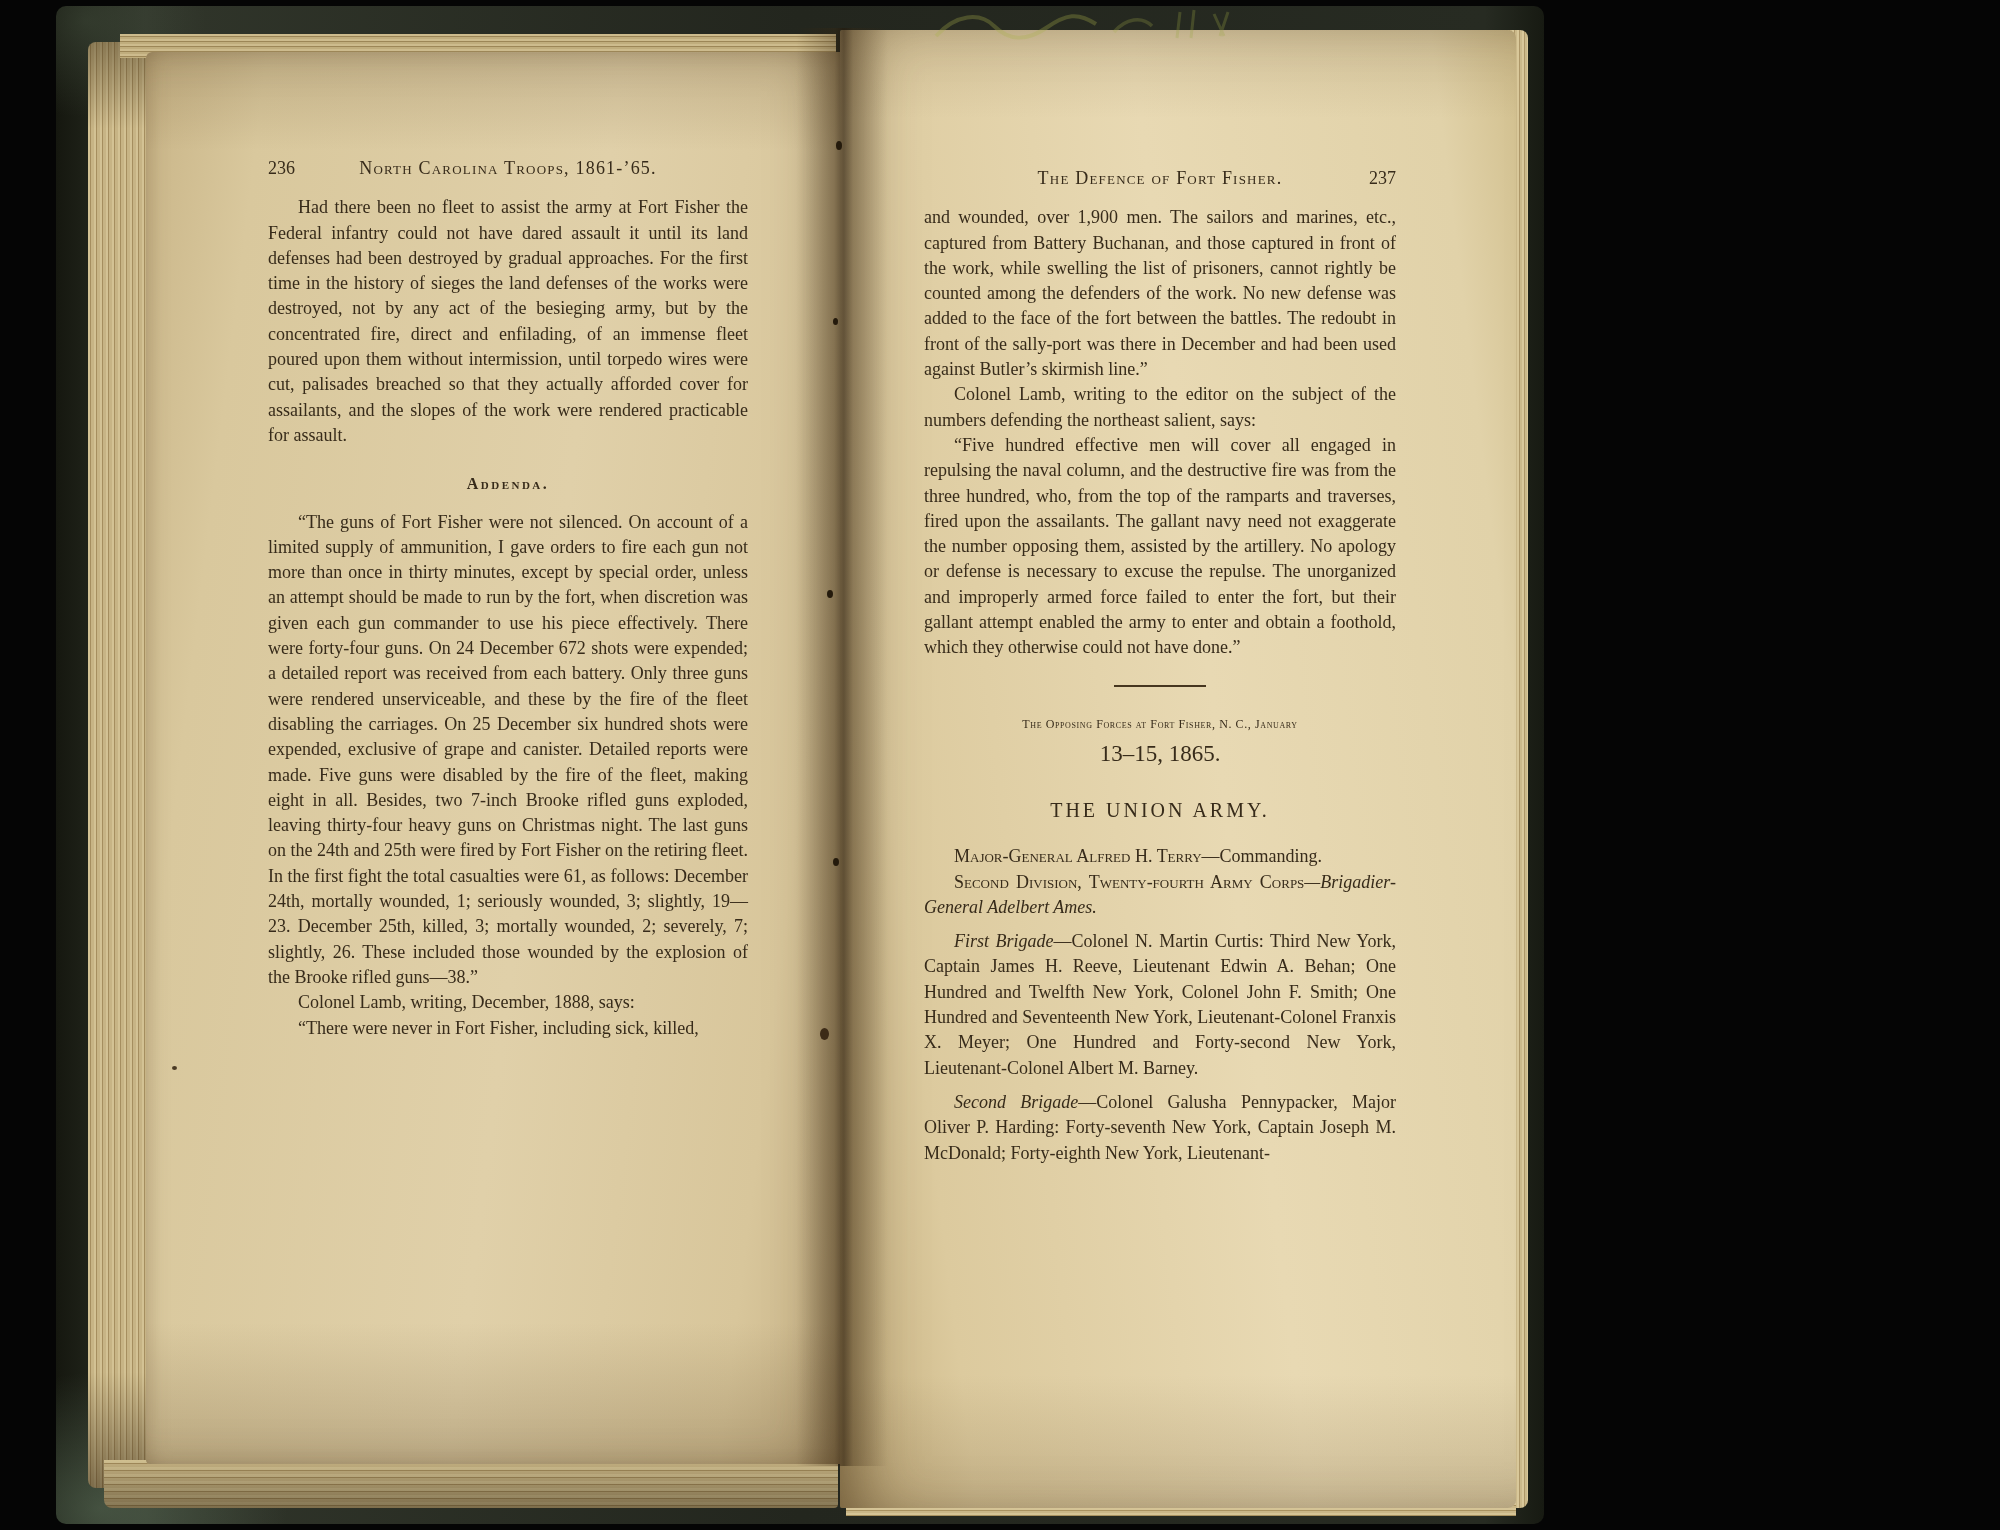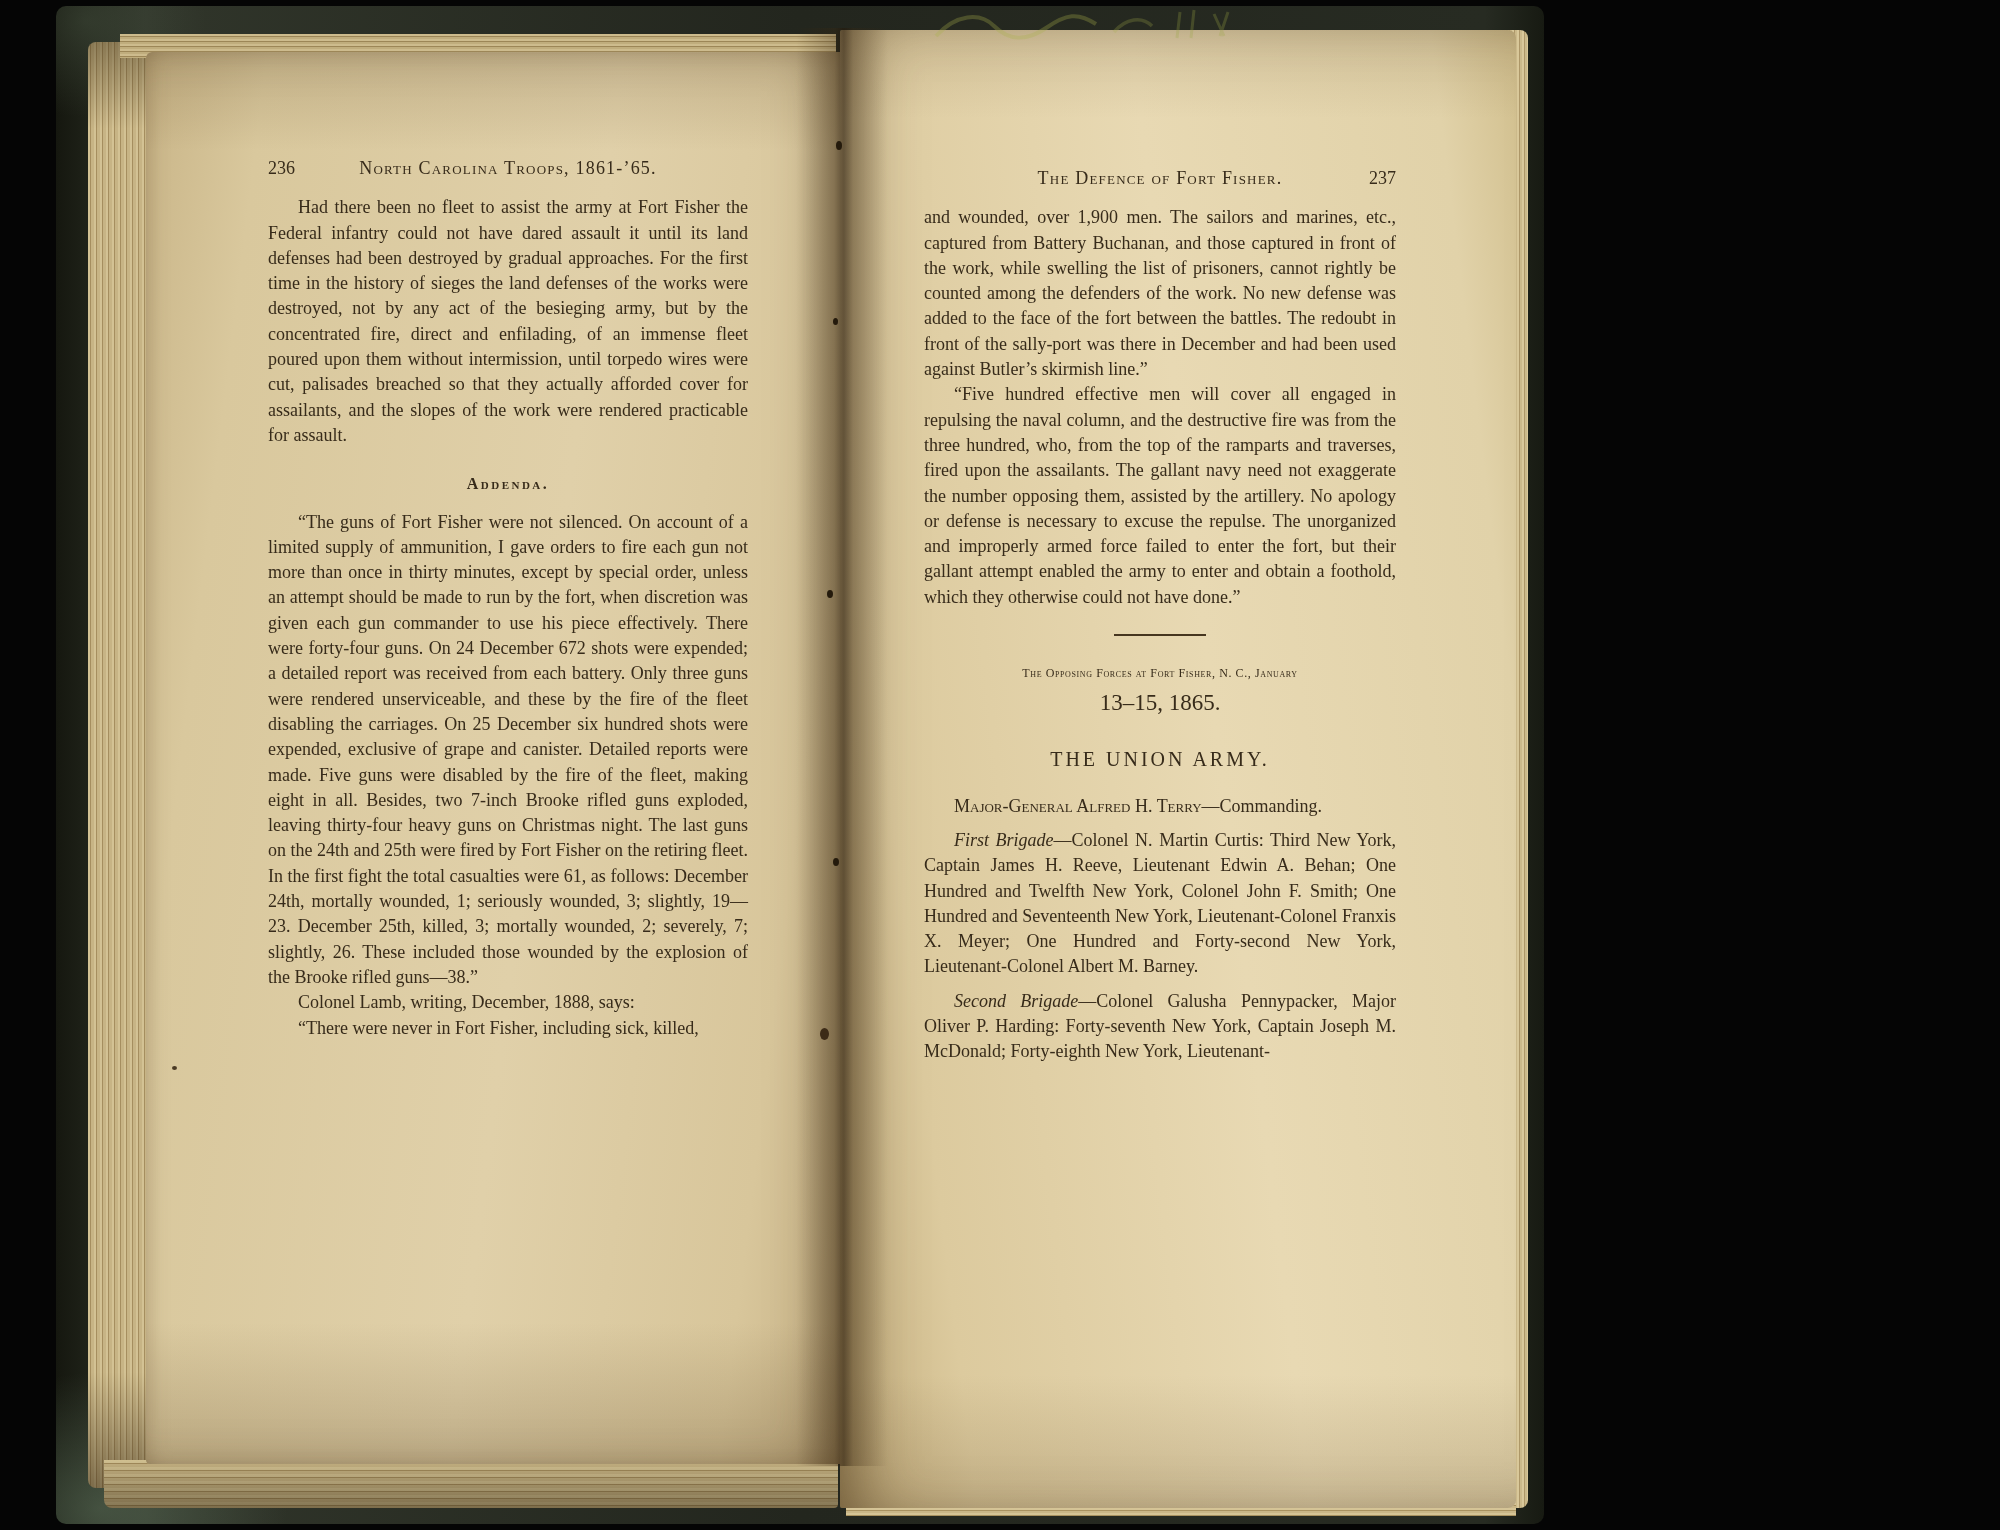--- a/index.html
+++ b/index.html
@@ -111,23 +111,25 @@
     <p>Colonel Lamb, writing, December, 1888, says:</p>
     <p>“There were never in Fort Fisher, including sick, killed,</p>
   </div>
 
   <div class="text text-right">
     <div class="pg-header">
       <span class="sc title">The Defence of Fort Fisher.</span>
       <span class="num num-right">237</span>
     </div>
     <p class="noindent">and wounded, over 1,900 men.  The sailors and marines, etc., captured from Battery Buchanan, and those captured in front of the work, while swelling the list of prisoners, cannot rightly be counted among the defenders of the work.  No new defense was added to the face of the fort between the battles.  The redoubt in front of the sally-port was there in December and had been used against Butler’s skirmish line.”</p>
+    <p>Colonel Lamb, writing to the editor on the subject of the numbers defending the northeast salient, says:</p>
     <p>“Five hundred effective men will cover all engaged in repulsing the naval column, and the destructive fire was from the three hundred, who, from the top of the ramparts and traverses, fired upon the assailants.  The gallant navy need not exaggerate the number opposing them, assisted by the artillery.  No apology or defense is necessary to excuse the repulse.  The unorganized and improperly armed force failed to enter the fort, but their gallant attempt enabled the army to enter and obtain a foothold, which they otherwise could not have done.”</p>
     <div class="divider"></div>
     <div class="opposing sc">The Opposing Forces at Fort Fisher, N. C., January</div>
     <div class="opposing-date">13–15, 1865.</div>
     <div class="union">THE UNION ARMY.</div>
     <p><span class="sc">Major-General Alfred H. Terry</span><span>—Commanding.</span></p>
+    <p><span class="sc">Second Division, Twenty-fourth Army Corps</span><span class="it">—Brigadier-General Adelbert Ames.</span></p>
     <p class="brigade"><span class="it">First Brigade</span><span>—Colonel N. Martin Curtis:  Third New York, Captain James H. Reeve, Lieutenant Edwin A. Behan; One Hundred and Twelfth New York, Colonel John F. Smith; One Hundred and Seventeenth New York, Lieutenant-Colonel Franxis X. Meyer; One Hundred and Forty-second New York, Lieutenant-Colonel Albert M. Barney.</span></p>
     <p class="brigade"><span class="it">Second Brigade</span><span>—Colonel Galusha Pennypacker, Major Oliver P. Harding:  Forty-seventh New York, Captain Joseph M. McDonald; Forty-eighth New York, Lieutenant-</span></p>
   </div>
 
 </div>
 
 </body></html>

